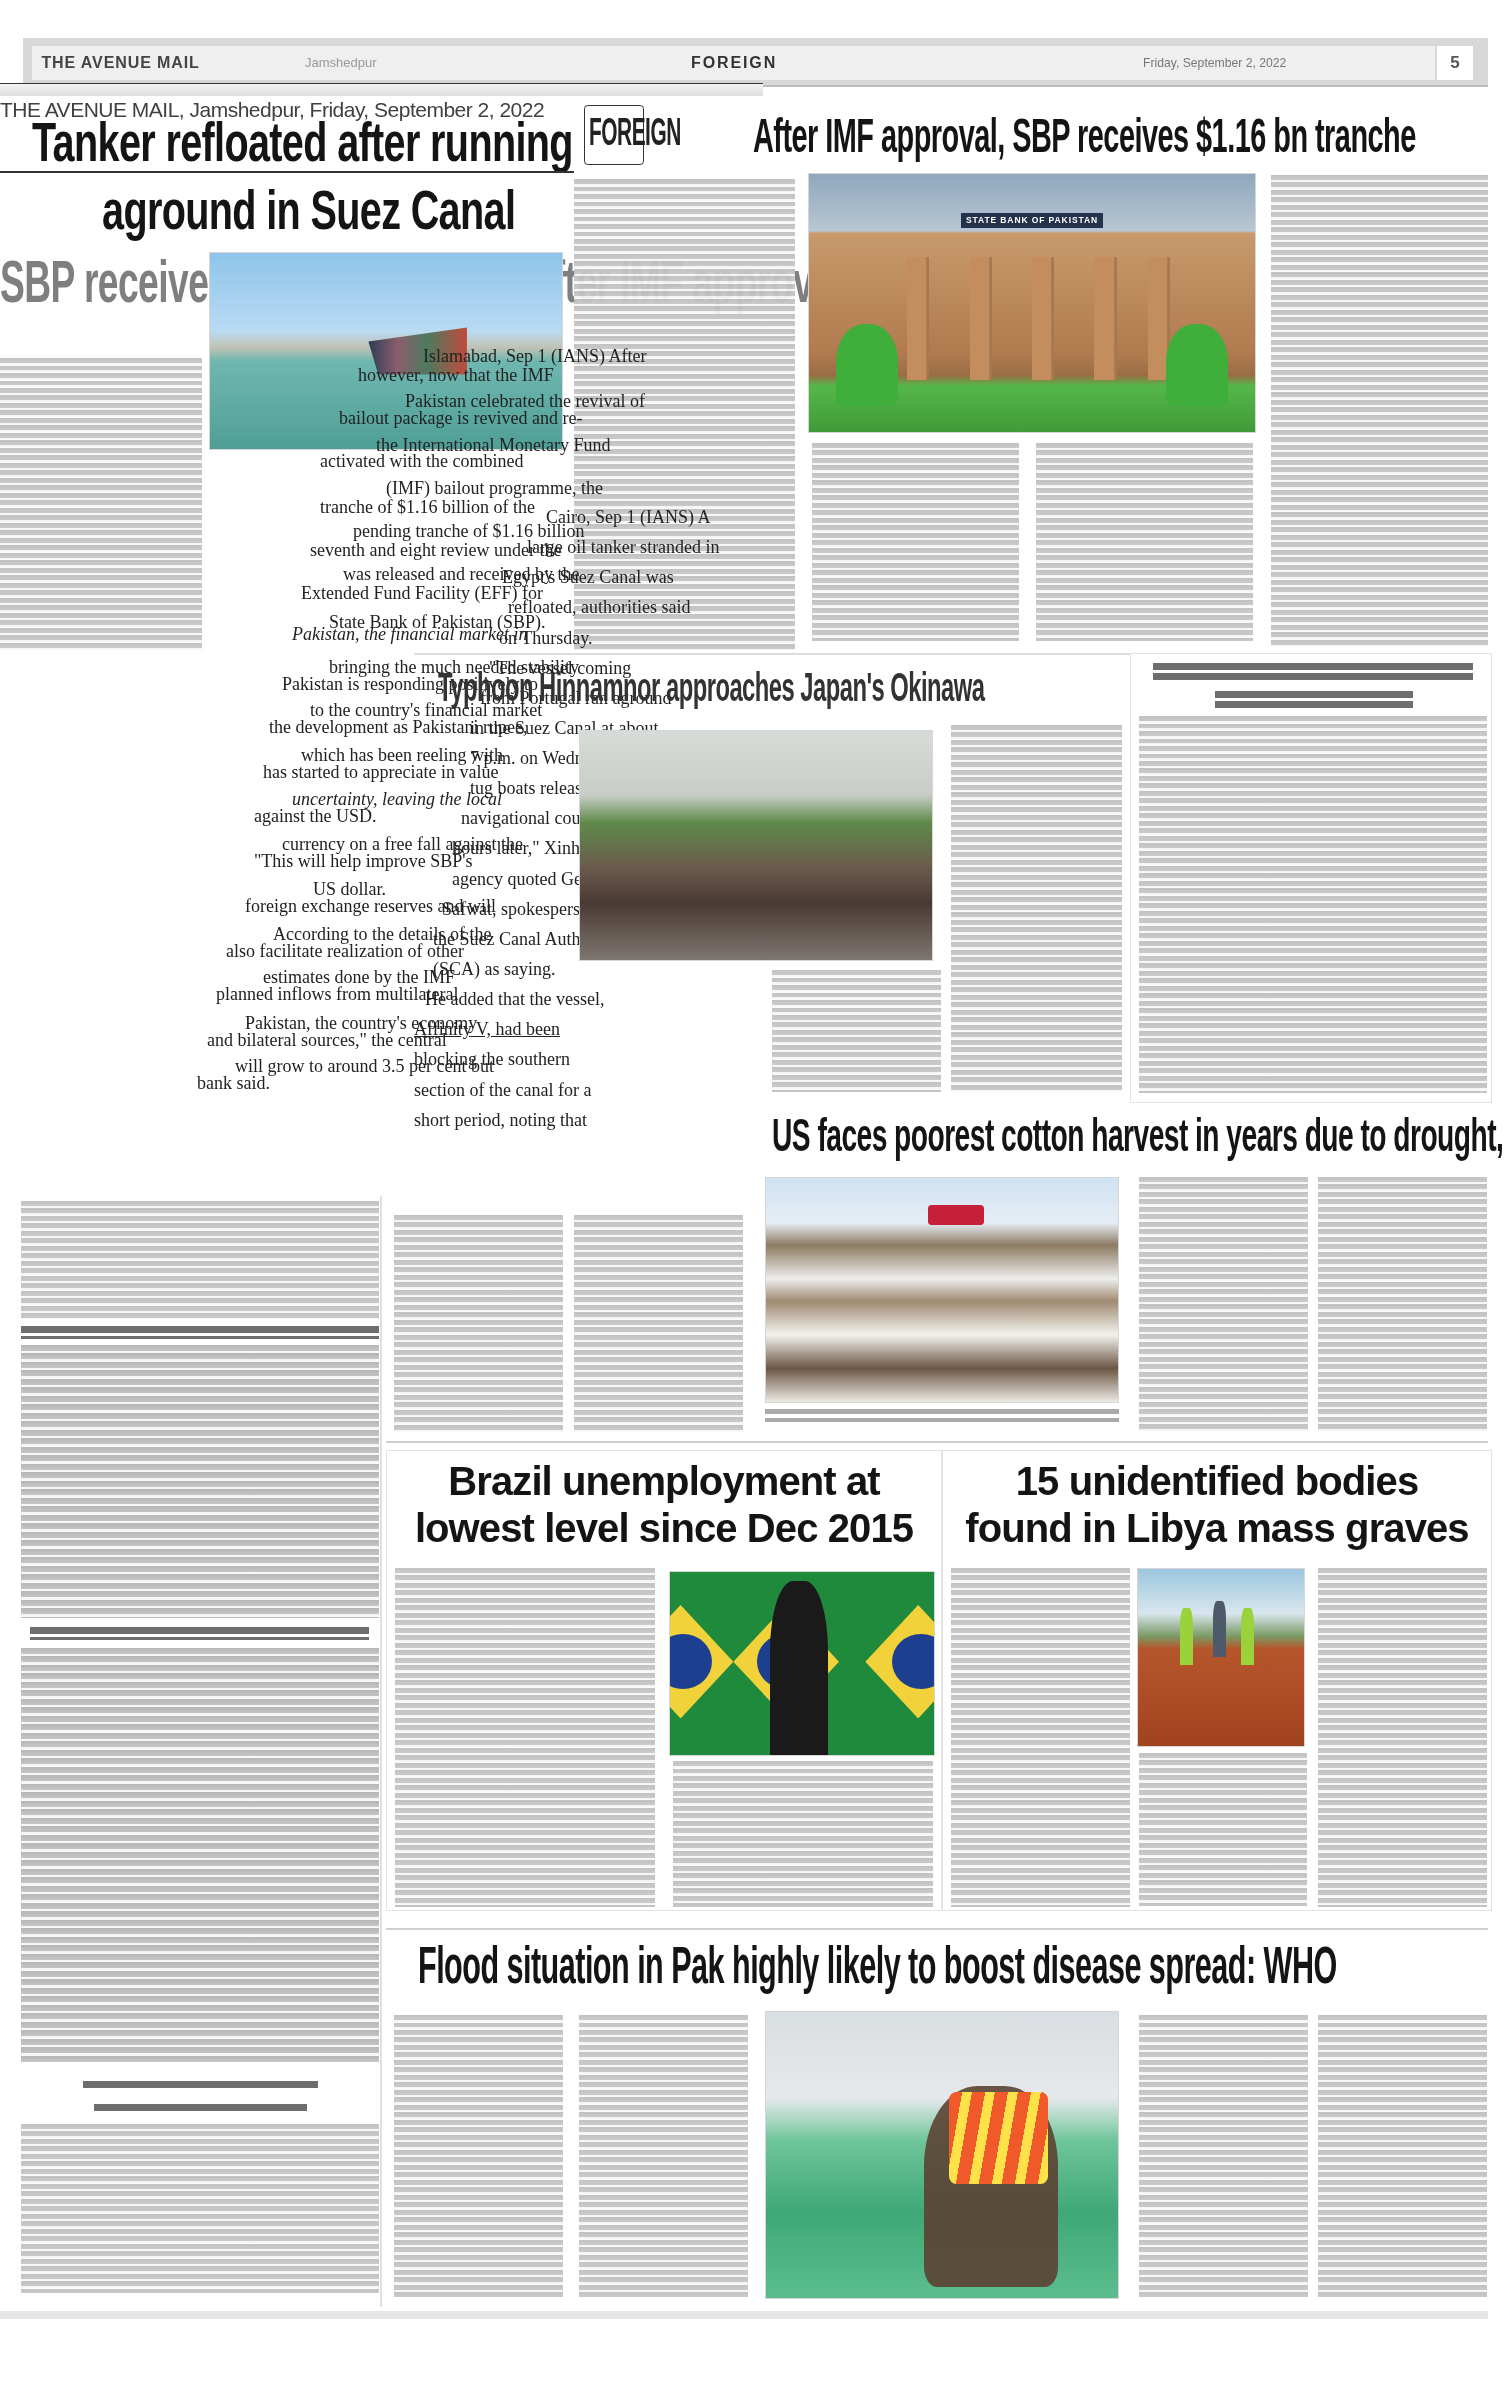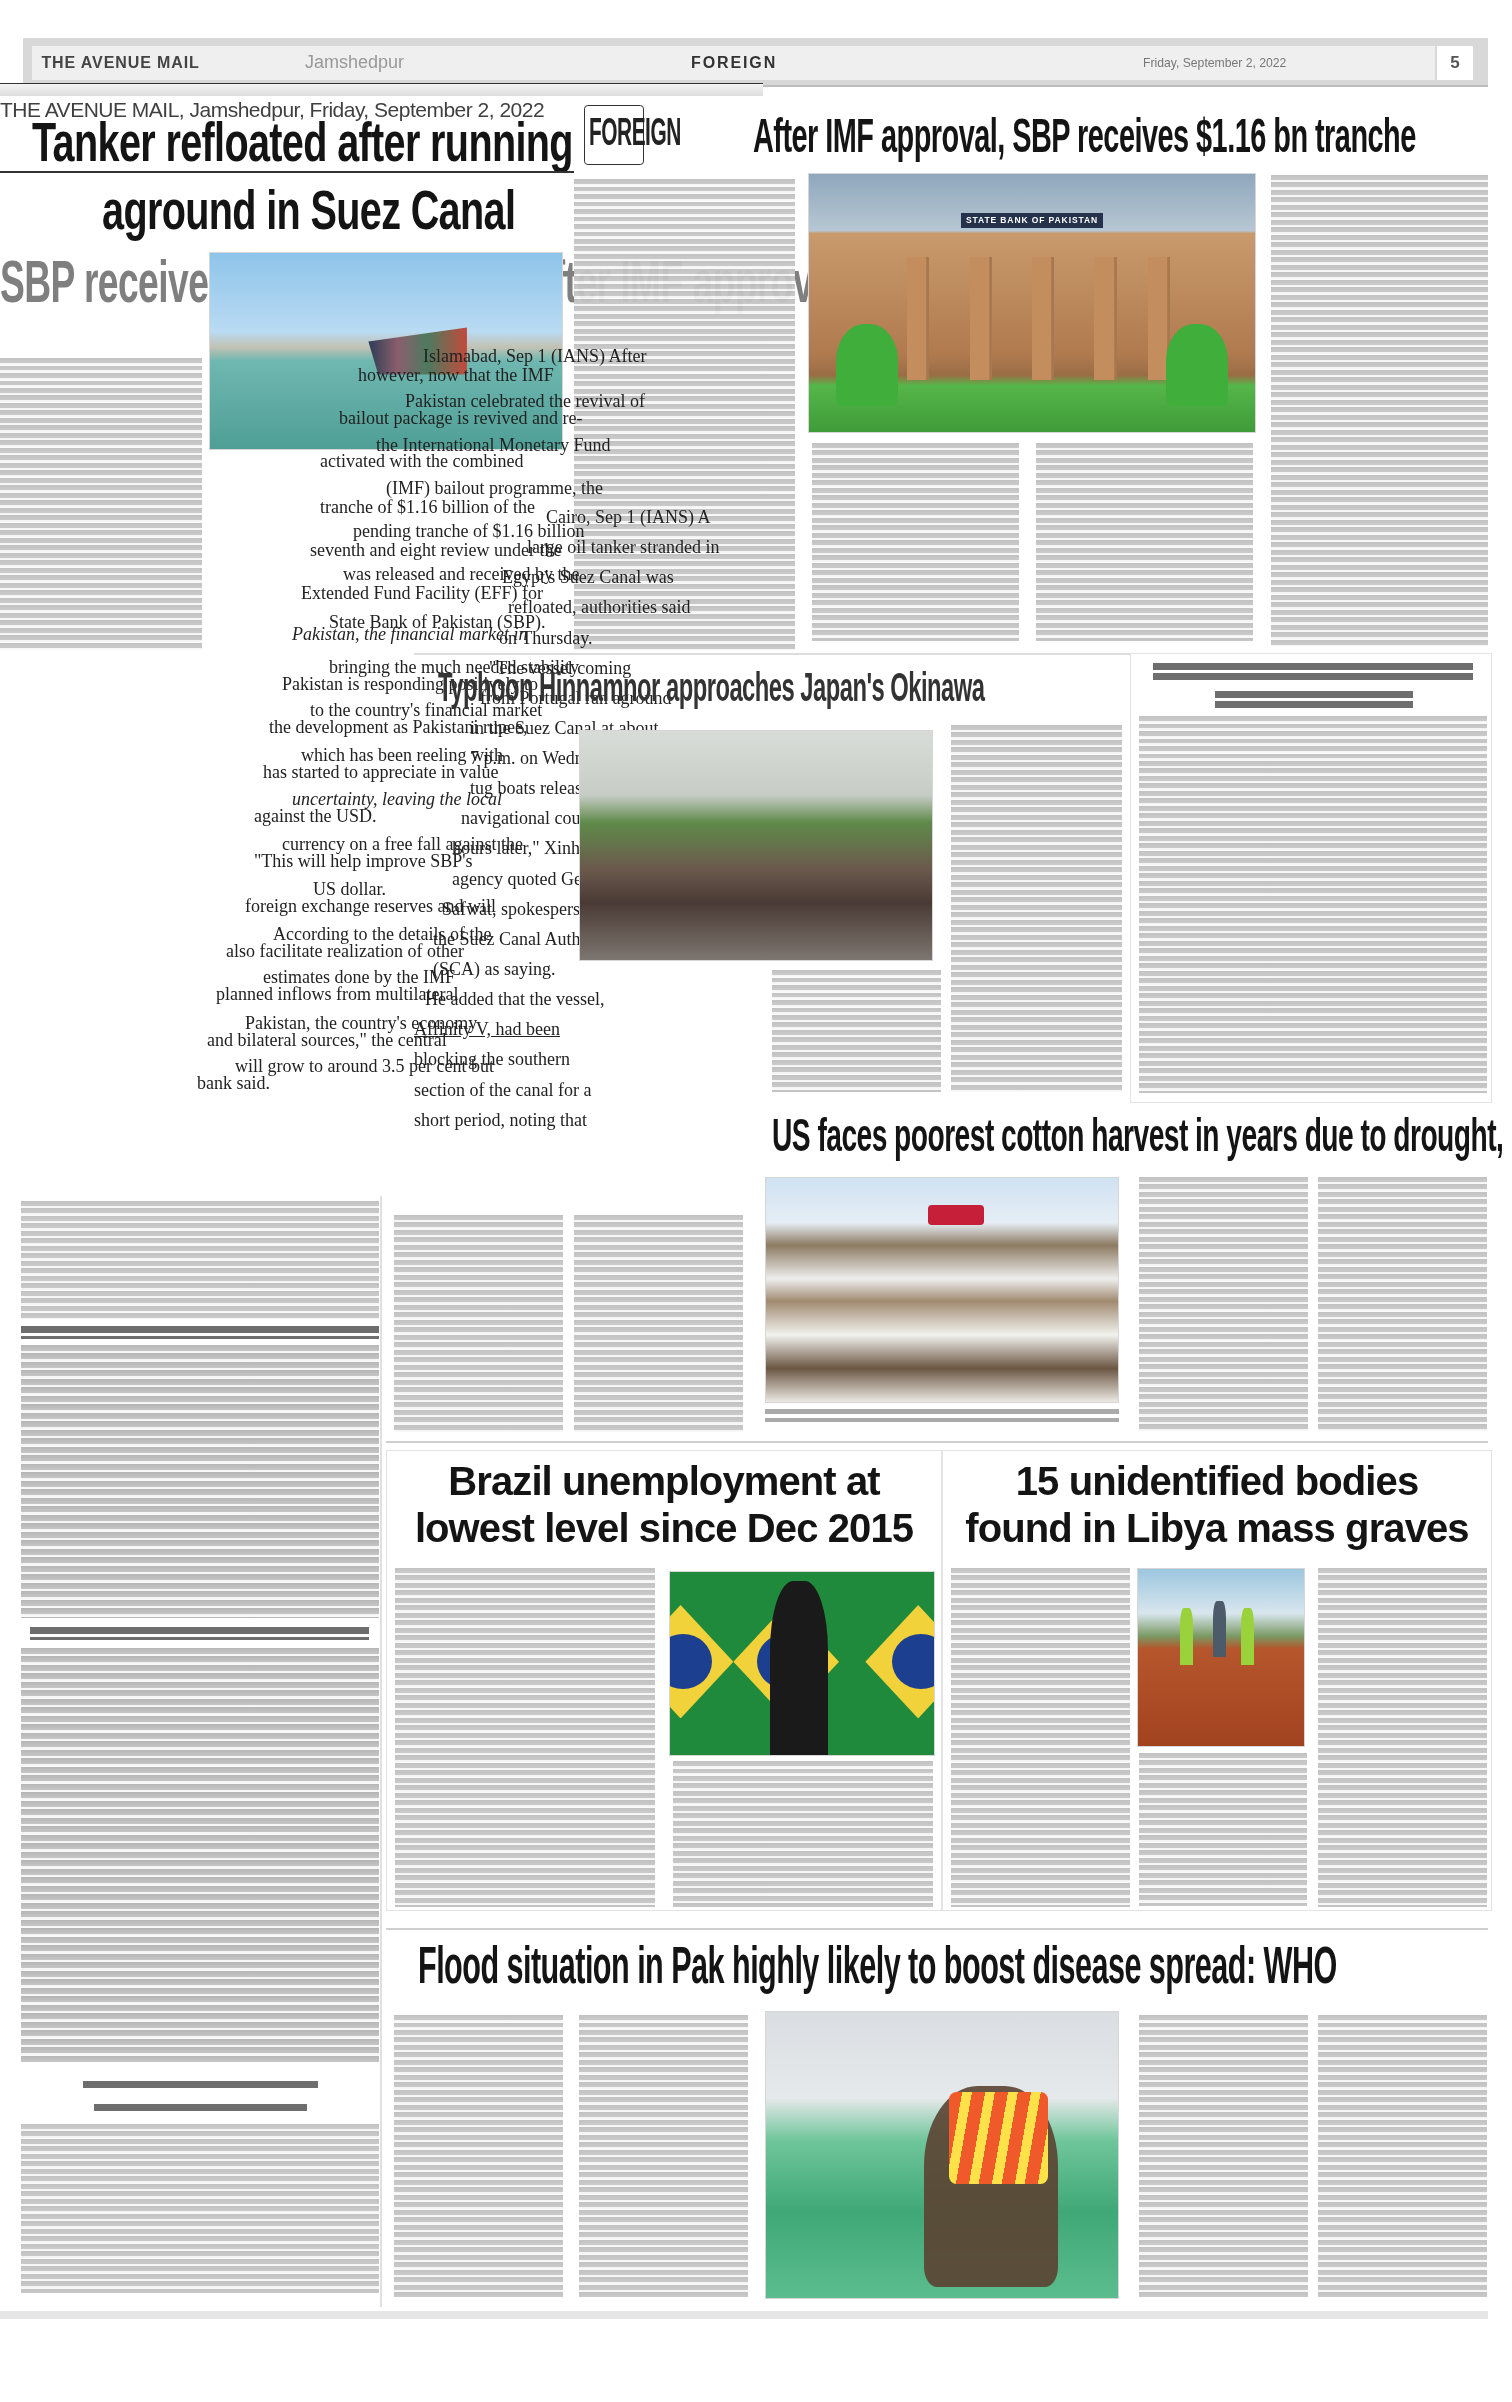--- a/index.html
+++ b/index.html
@@ -5,21 +5,21 @@
   * { box-sizing: border-box; margin: 0; padding: 0; }
   html, body { width: 1512px; height: 2402px; background: #ffffff; overflow: hidden; }
   body { position: relative; font-family: "Liberation Serif", serif; color: #1a1a1a; }
 
   .abs { position: absolute; }
 
   
   .masthead { left: 22.6px; top: 38px; width: 1465px; height: 49px; background: #d8d8d8; border-bottom: 2.8px solid #bdbdbd; }
   .masthead-inner { left: 9.4px; top: 7.5px; width: 1441px; height: 34px; background: #efefef; display: flex; align-items: center; }
   .mh-paper { position: absolute; left: 9.4px; font-family: "Liberation Sans", sans-serif; font-weight: 700; font-size: 16px; letter-spacing: 0.9px; color: #444; }
-  .mh-city { position: absolute; left: 273px; font-family: "Liberation Sans", sans-serif; font-size: 18px; color: #999; }
+  .mh-city { position: absolute; left: 273px; font-family: "Liberation Sans", sans-serif; font-size: 13px; color: #999; }
   .mh-section { position: absolute; left: 659px; font-family: "Liberation Sans", sans-serif; font-weight: 700; font-size: 16px; letter-spacing: 1.9px; color: #333; }
   .mh-date { position: absolute; left: 1111px; font-family: "Liberation Sans", sans-serif; font-size: 12.2px; color: #777; }
   .mh-page { position: absolute; left: 1403px; top: 0; width: 38px; height: 34px; background: #fff; border-left: 2.8px solid #d8d8d8; font-family: "Liberation Sans", sans-serif; font-weight: 700; font-size: 17px; color: #555; display: flex; align-items: center; justify-content: center; }
 
   
   .ghost-bar { left: 0; top: 83px; width: 763px; height: 13px; border-top: 1.9px solid #333; background: linear-gradient(#f4f4f4,#ddd); }
   .ghost-dateline { font-family: "Liberation Sans", sans-serif; font-size: 21px; color: #404040; white-space: nowrap; letter-spacing: -0.5px; }
 
   
   .hl { font-family: "Liberation Sans", sans-serif; font-weight: 700; color: #141414; white-space: nowrap; line-height: 1; transform-origin: left top; letter-spacing: -0.9px; }

